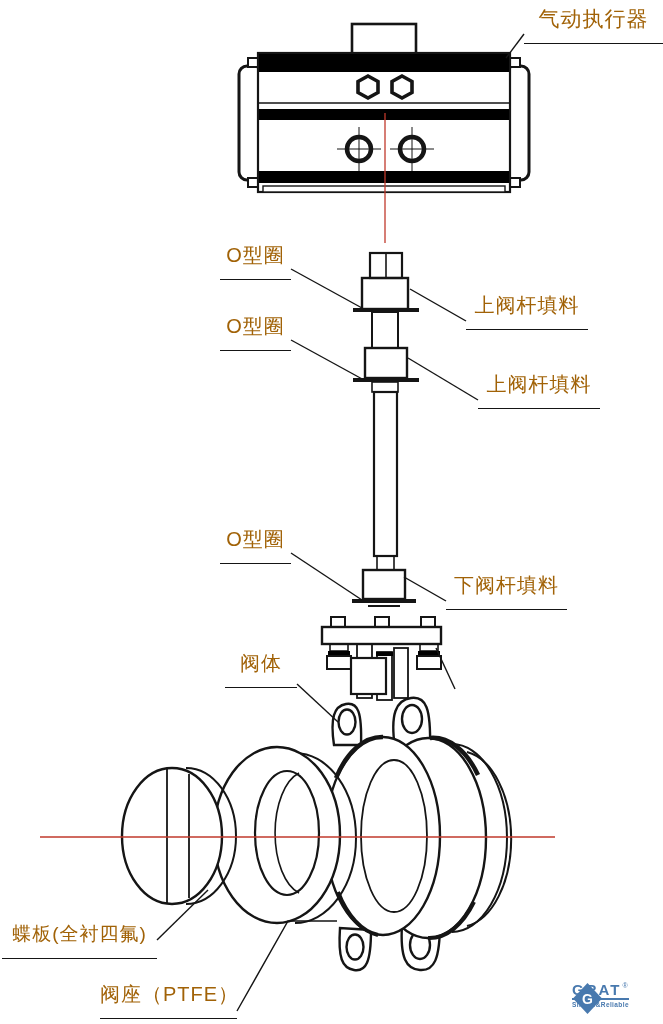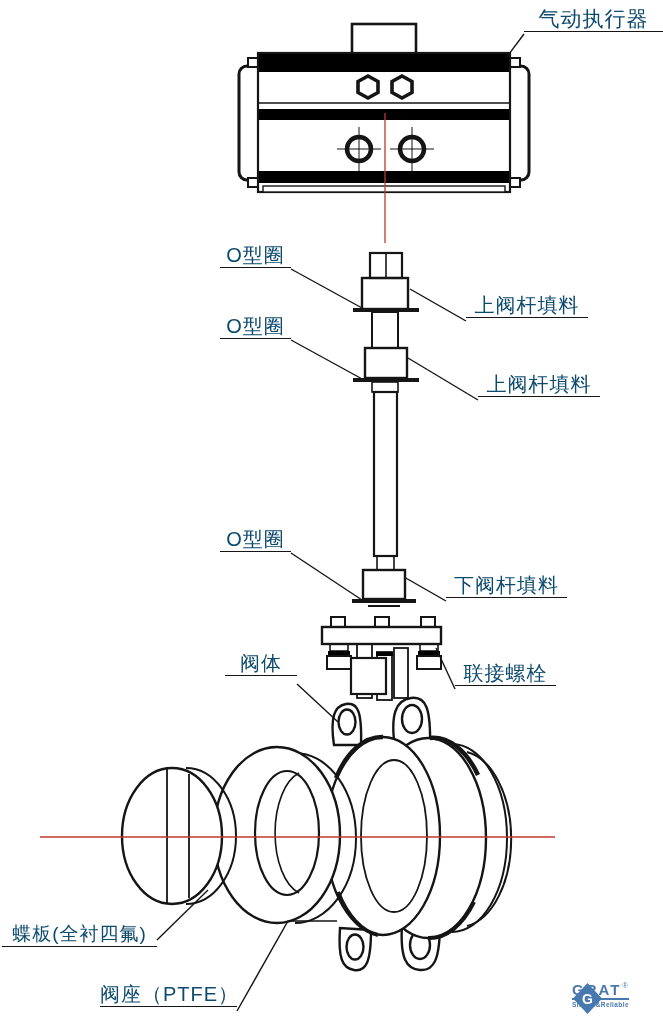--- a/index.html
+++ b/index.html
@@ -1,22 +1,22 @@
 <!DOCTYPE html>
 <html><head>
 <meta charset="utf-8">
 <style>
   html,body{margin:0;padding:0;background:#fff;}
   .page{position:relative;width:663px;height:1024px;background:#fff;overflow:hidden;
         font-family:"Liberation Sans", sans-serif;}
   .page svg{position:absolute;left:0;top:0;}
   .ln{fill:#fff;stroke:#151515;}
   .nf{fill:none;stroke:#151515;}
-  .callout{position:absolute;color:#0c4a6e;font-size:20px;line-height:24px;
-           text-align:center;border-bottom:1.6px solid #151515;padding-bottom:0;
+  .callout{position:absolute;color:#a16207;font-size:20px;line-height:24px;
+           text-align:center;border-bottom:1.6px solid #151515;padding-bottom:12px;
            letter-spacing:1px;white-space:nowrap;}
   .logo{position:absolute;left:572px;top:982px;display:flex;align-items:center;gap:4px;}
   .logo .col{display:flex;flex-direction:column;}
   .logo .brandrow{display:flex;align-items:flex-start;border-bottom:2px solid #4879ae;padding-bottom:1px;}
   .logo .brand{color:#4879ae;font-weight:bold;font-size:15px;letter-spacing:2px;line-height:15px;}
   .logo .reg{color:#4879ae;font-size:7px;line-height:7px;margin-left:1px;}
   .logo .tag{color:#4879ae;font-size:6.5px;letter-spacing:.4px;margin-top:1px;font-weight:bold;}
 </style>
 </head>
 <body>
@@ -142,21 +142,20 @@
 </svg>
 
   <div class="callout" style="left:524px;top:7px;width:139px;font-size:21px;">气动执行器</div>
   <div class="callout" style="left:220px;top:243px;width:71px;">O型圈</div>
   <div class="callout" style="left:220px;top:314px;width:71px;">O型圈</div>
   <div class="callout" style="left:466px;top:293px;width:122px;">上阀杆填料</div>
   <div class="callout" style="left:478px;top:372px;width:122px;">上阀杆填料</div>
   <div class="callout" style="left:220px;top:527px;width:71px;">O型圈</div>
   <div class="callout" style="left:446px;top:573px;width:121px;">下阀杆填料</div>
   <div class="callout" style="left:225px;top:651px;width:72px;">阀体</div>
-  <div class="callout" style="left:455px;top:661px;width:101px;">联接螺栓</div>
   <div class="callout" style="left:2px;top:910px;width:155px;font-size:19px;margin-top:12px;">蝶板(全衬四氟)</div>
   <div class="callout" style="left:100px;top:982px;width:137px;text-align:center;">阀座（PTFE）</div>
 
   <div class="logo">
     <svg width="31" height="33" viewBox="0 0 31 33">
       <polygon points="15.5,1 30,16.5 15.5,32 1,16.5" fill="#4879ae"></polygon>
       <text x="15.5" y="22" text-anchor="middle" font-size="14" font-weight="bold" fill="#ffffff" font-family="Liberation Sans, sans-serif">G</text>
     </svg>
     <div class="col">
       <div class="brandrow">

